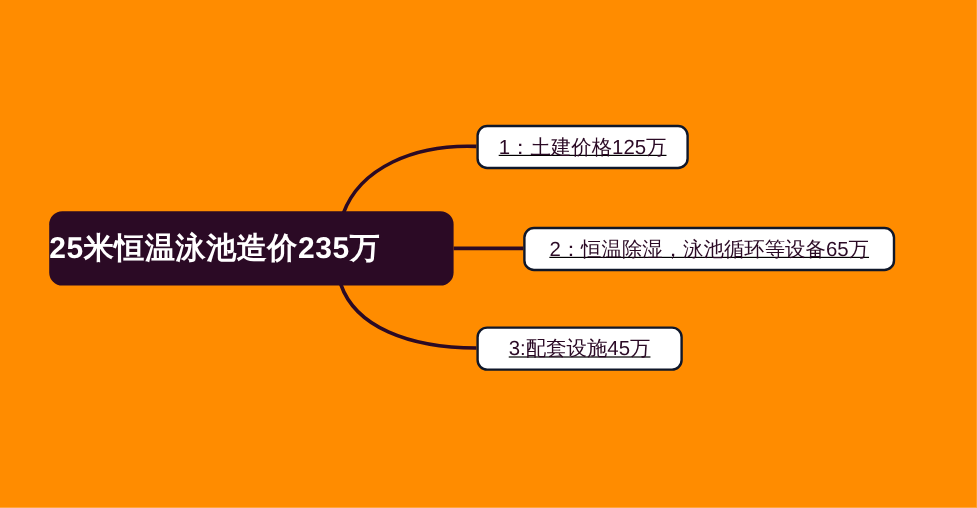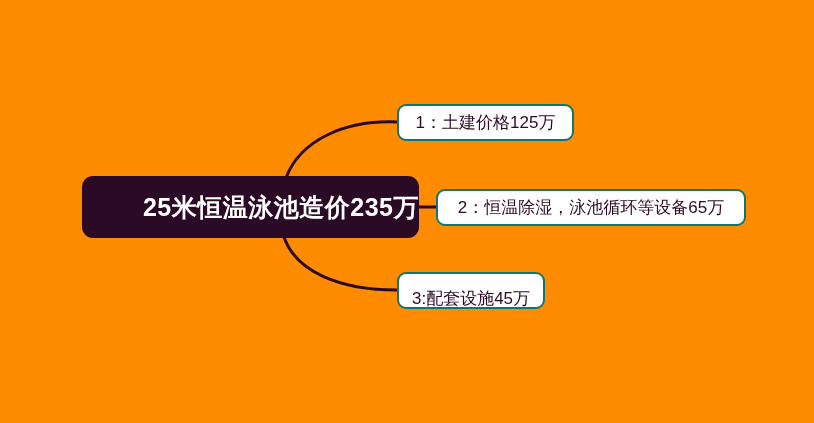--- a/index.html
+++ b/index.html
@@ -29,43 +29,43 @@
   .central-node {
     position: absolute;
     left: 41px;
     top: 176px;
     width: 337px;
     height: 62px;
     background: #2b0a25;
     border-radius: 11px;
     display: flex;
     align-items: center;
-    justify-content: flex-end;
+    justify-content: flex-start;
     box-sizing: border-box;
     z-index: 3;
-    margin-left: 41px;
   }
   .central-node-label {
     color: #ffffff;
     font-size: 25px;
     font-weight: bold;
     letter-spacing: 0.5px;
     line-height: 1;
     white-space: nowrap;
   }
   .branch-node {
     position: absolute;
     background: #ffffff;
-    border: 2px solid #0f766e;
+    border: 2px solid #0f172a;
     border-radius: 9px;
     display: flex;
     align-items: center;
     justify-content: center;
     box-sizing: border-box;
     z-index: 3;
+    text-decoration: underline;
   }
   .branch-node-label {
     color: #2b0a25;
     font-size: 17px;
     line-height: 1;
     white-space: nowrap;
   }
   #branch-node-1 {
     left: 397px;
     top: 104px;
@@ -74,23 +74,22 @@
   }
   #branch-node-2 {
     left: 436px;
     top: 189px;
     width: 310px;
     height: 37px;
   }
   #branch-node-3 {
     left: 397px;
     top: 272px;
-    width: 148px;
+    width: 172px;
     height: 37px;
-    align-items: flex-end;
   }
 </style>
 </head>
 <body>
 
 <div id="mindmap-canvas">
 
   <svg id="connector-layer" viewBox="0 0 814 423" width="814" height="423" xmlns="http://www.w3.org/2000/svg">
     <path d="M 286 178 C 300 140 345 120 397 122" fill="none" stroke="#2b0a25" stroke-width="3"></path>
     <path d="M 378 207 L 436 207" fill="none" stroke="#2b0a25" stroke-width="3"></path>

